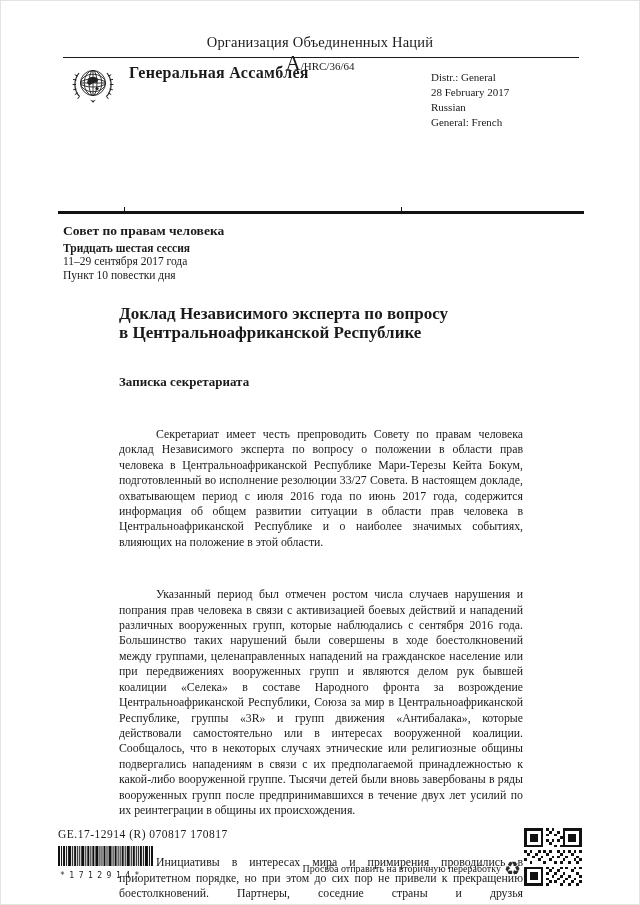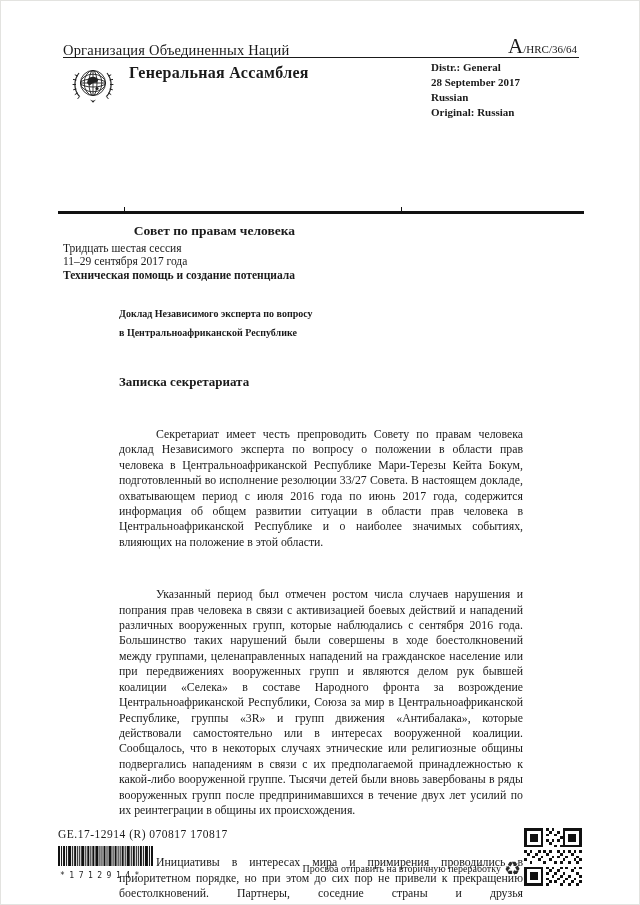--- a/index.html
+++ b/index.html
@@ -9,57 +9,57 @@
     position: relative;
     width: 640px; height: 905px;
     margin: 0 auto;
     background: #ffffff;
     border: 1px solid #e3e3e0;
     overflow: hidden;
   }
   
   .org-row {
     position: absolute; left: 62px; right: 62px; top: 33px;
-    display: flex; justify-content: space-between; align-items: flex-end;
+    display: flex; justify-content: space-between; align-items: center; flex-direction: column;
   }
   .org-name { font-size: 14.5px; letter-spacing: 0.2px; }
   .doc-symbol { font-size: 11px; white-space: nowrap; }
   .doc-symbol .big-a { font-size: 21px; }
   .header-rule {
     position: absolute; left: 62px; width: 516px; top: 56px;
     height: 0; border-top: 1.4px solid #1a1a1a;
   }
   .emblem { position: absolute; left: 66px; top: 62px; }
   .assembly-title {
     position: absolute; left: 128px; top: 63px;
     font-size: 16px; font-weight: bold; letter-spacing: 0.3px;
   }
   .distr-block {
-    position: absolute; left: 430px; top: 59px;
-    font-size: 11px; line-height: 15px; font-weight: bold;
+    position: absolute; left: 430px; top: 69px;
+    font-size: 11px; line-height: 15px;
   }
   
   .thick-rule {
     position: absolute; left: 57px; width: 526px; top: 210px;
     height: 2.6px; background: #111;
   }
   .thick-rule .tick {
     position: absolute; top: -4px; width: 1px; height: 7px; background: #111;
   }
   .tick.t1 { left: 66px; }
   .tick.t2 { left: 343px; }
   
   .session-block { position: absolute; left: 62px; top: 223px; line-height: 13.5px; }
   .session-block .l1 { font-size: 13.5px; font-weight: bold; margin-bottom: 4px; text-align: right; }
-  .session-block .l2 { font-size: 11.5px; font-weight: normal; }
+  .session-block .l2 { font-size: 11.5px; font-weight: bold; }
   .session-block .l3, .session-block .l4 { font-size: 11.5px; }
   .session-block .l5 { font-size: 11.5px; font-weight: bold; }
   
   .content { position: absolute; left: 118px; top: 303px; width: 404px; }
-  .report-title { font-size: 10px; font-weight: bold; line-height: 19px; margin-bottom: 32px; }
+  .report-title { font-size: 17px; font-weight: bold; line-height: 19px; margin-bottom: 32px; }
   .report-subtitle { font-size: 13px; font-weight: bold; margin-bottom: 14px; margin-top: 26px; }
   .content p {
     font-size: 11.8px; line-height: 15.4px; text-align: justify;
     text-indent: 37px; margin-bottom: 7px;
     hyphens: auto;
     margin-top: 37px;
   }
   
   .footer-ref { position: absolute; left: 57px; top: 827px; font-size: 11.5px; letter-spacing: 0.5px; }
   .barcode-wrap { position: absolute; left: 57px; top: 845px; width: 96px; }
@@ -107,35 +107,35 @@
         <path d="M11 13l-3.2-1.2M9.4 17l-3.4-.6M9 21.5l-3.4 0M9.4 26l-3.2.8M10.6 30l-2.8 1.6M12.6 33.5l-2 2.4"></path>
         <path d="M41 13l3.2-1.2M42.6 17l3.4-.6M43 21.5l3.4 0M42.6 26l3.2.8M41.4 30l2.8 1.6M39.4 33.5l2 2.4"></path>
       </g>
       <path d="M23 36.5c2 1.5 4 1.5 6 0l-3 3.2z" fill="#222"></path>
     </svg>
   </div>
   <div class="assembly-title">Генеральная Ассамблея</div>
 
   <div class="distr-block">
     <div>Distr.: General</div>
-    <div>28 September 2017</div>
+    <div>28 February 2017</div>
     <div>Russian</div>
-    <div>Original: Russian</div>
+    <div>General: French</div>
   </div>
 
   <div class="thick-rule">
     <div class="tick t1"></div>
     <div class="tick t2"></div>
   </div>
 
   <div class="session-block">
     <div class="l1">Совет по правам человека</div>
     <div class="l2">Тридцать шестая сессия</div>
     <div class="l3">11–29 сентября 2017 года</div>
-    <div class="l5">Техническая помощь и создание потенциала</div>
+    <div class="l4">Пункт 10 повестки дня</div>
   </div>
 
   <div class="content">
     <div class="report-title">
       <div>Доклад Независимого эксперта по вопросу</div>
       <div>в Центральноафриканской Республике</div>
     </div>
     <div class="report-subtitle">Записка секретариата</div>
     <p>Секретариат имеет честь препроводить Совету по правам человека доклад Независимого эксперта по вопросу о положении в области прав человека в Центральноафриканской Республике Мари-Терезы Кейта Бокум, подготовленный во исполнение резолюции 33/27 Совета. В настоящем докладе, охватывающем период с июля 2016 года по июнь 2017 года, содержится информация об общем развитии ситуации в области прав человека в Центральноафриканской Республике и о наиболее значимых событиях, влияющих на положение в этой области.</p>
     <p>Указанный период был отмечен ростом числа случаев нарушения и попрания прав человека в связи с активизацией боевых действий и нападений различных вооруженных групп, которые наблюдались с сентября 2016 года. Большинство таких нарушений были совершены в ходе боестолкновений между группами, целенаправленных нападений на гражданское население или при передвижениях вооруженных групп и являются делом рук бывшей коалиции «Селека» в составе Народного фронта за возрождение Центральноафриканской Республики, Союза за мир в Центральноафриканской Республике, группы «3R» и групп движения «Антибалака», которые действовали самостоятельно или в интересах вооруженной коалиции. Сообщалось, что в некоторых случаях этнические или религиозные общины подвергались нападениям в связи с их предполагаемой принадлежностью к какой-либо вооруженной группе. Тысячи детей были вновь завербованы в ряды вооруженных групп после предпринимавшихся в течение двух лет усилий по их реинтеграции в общины их происхождения.</p>

